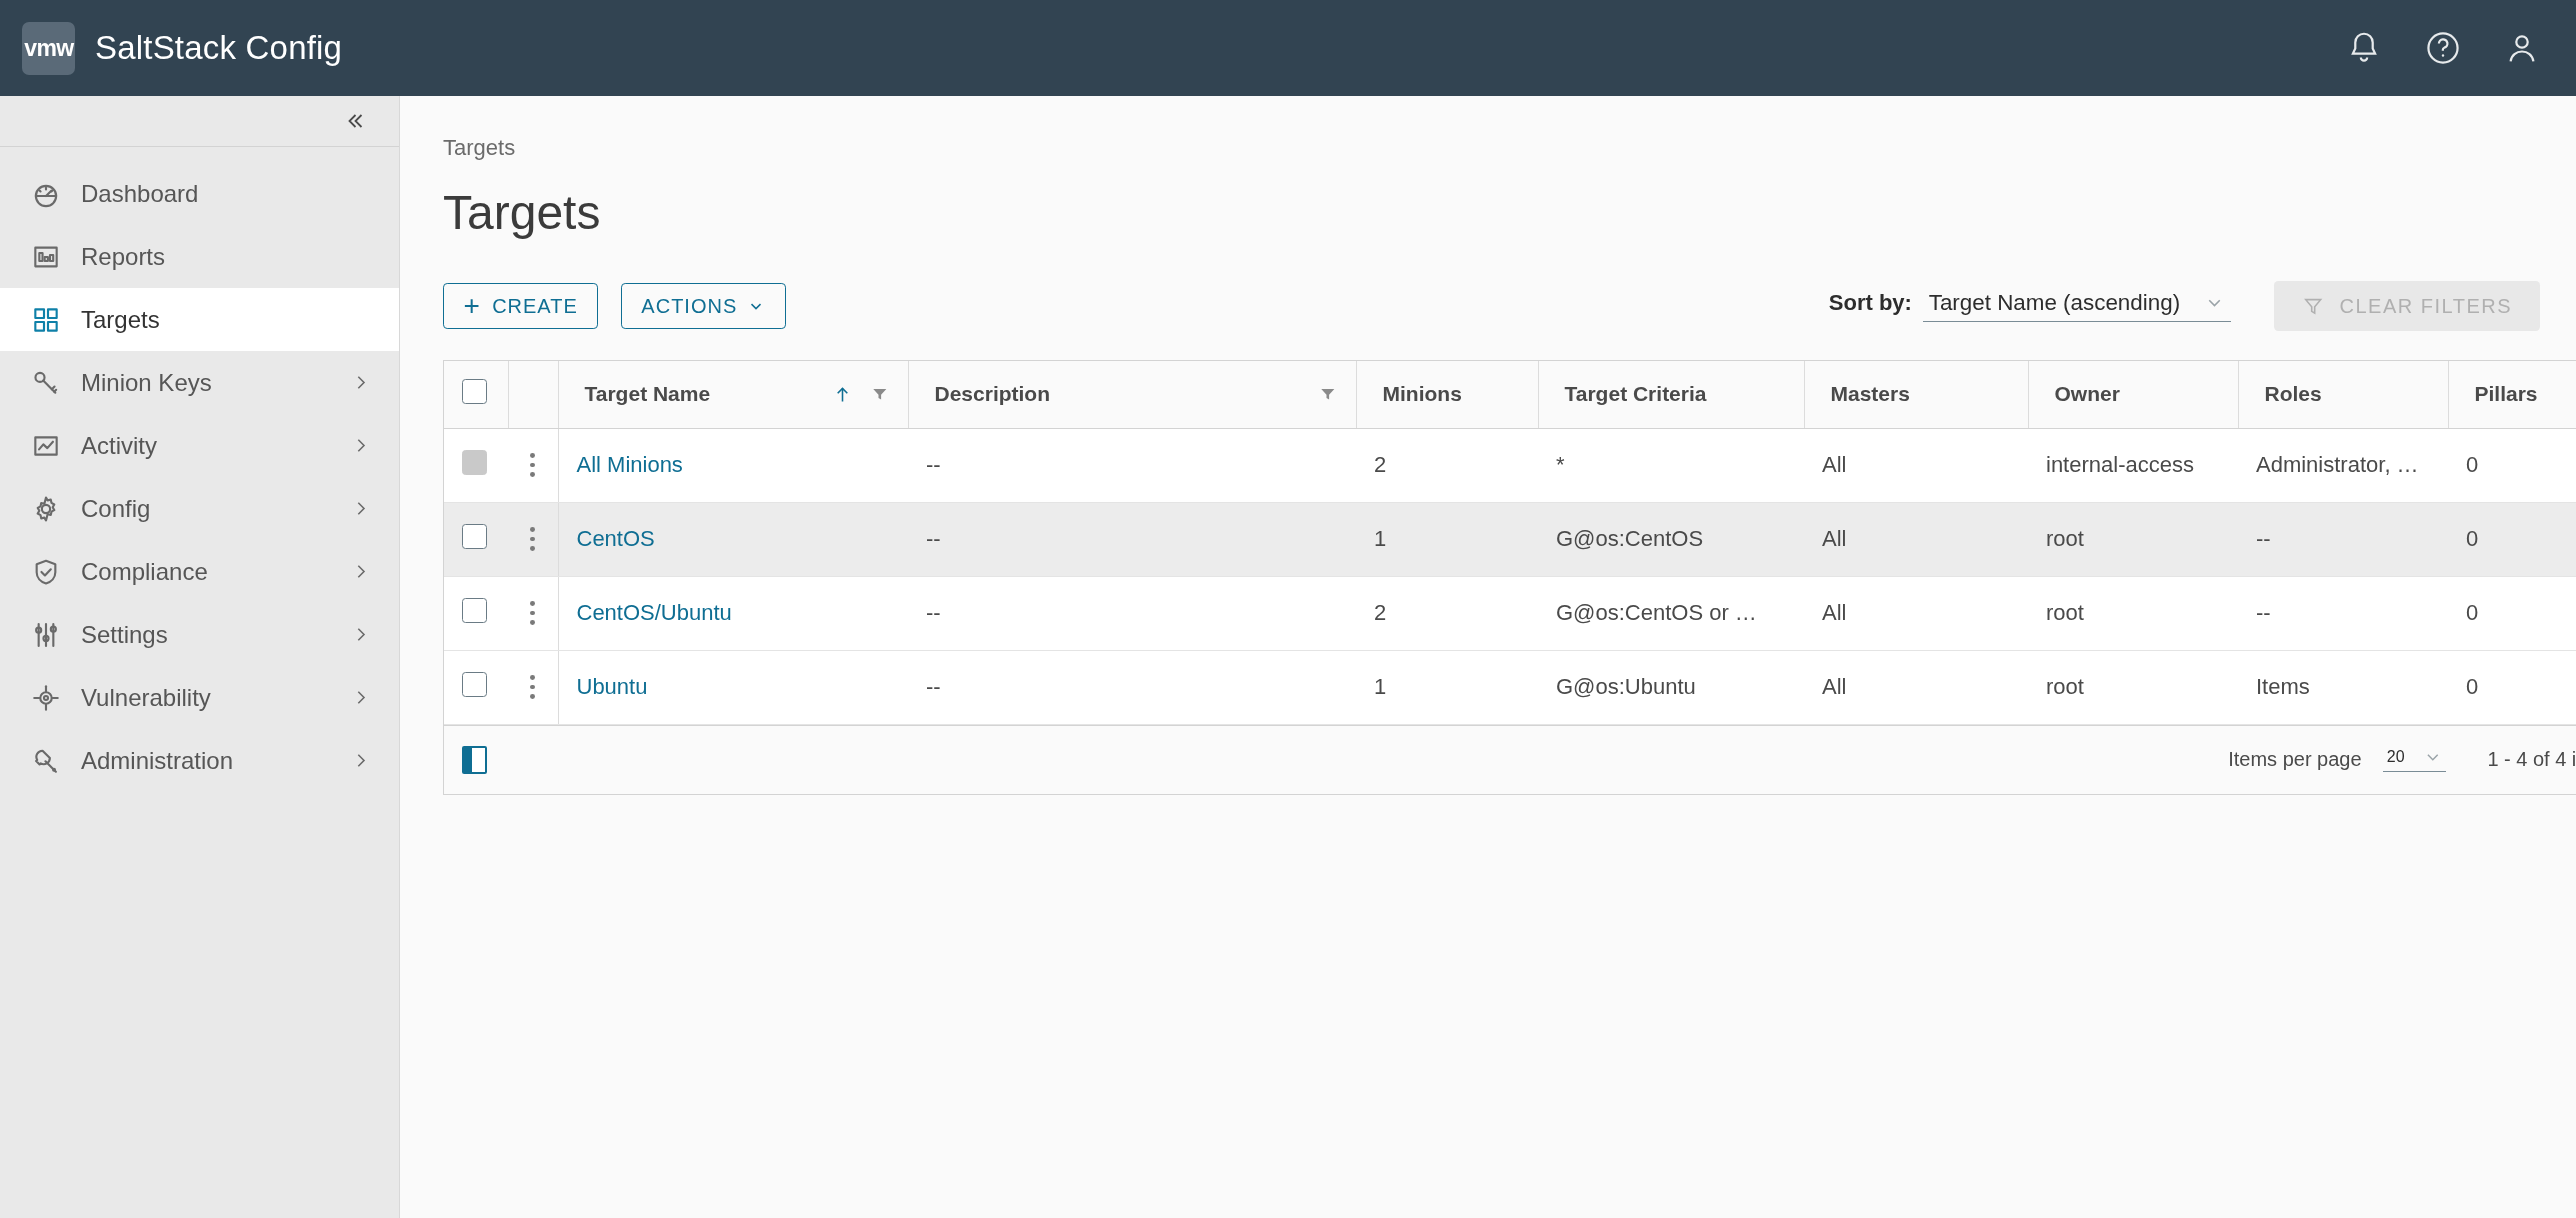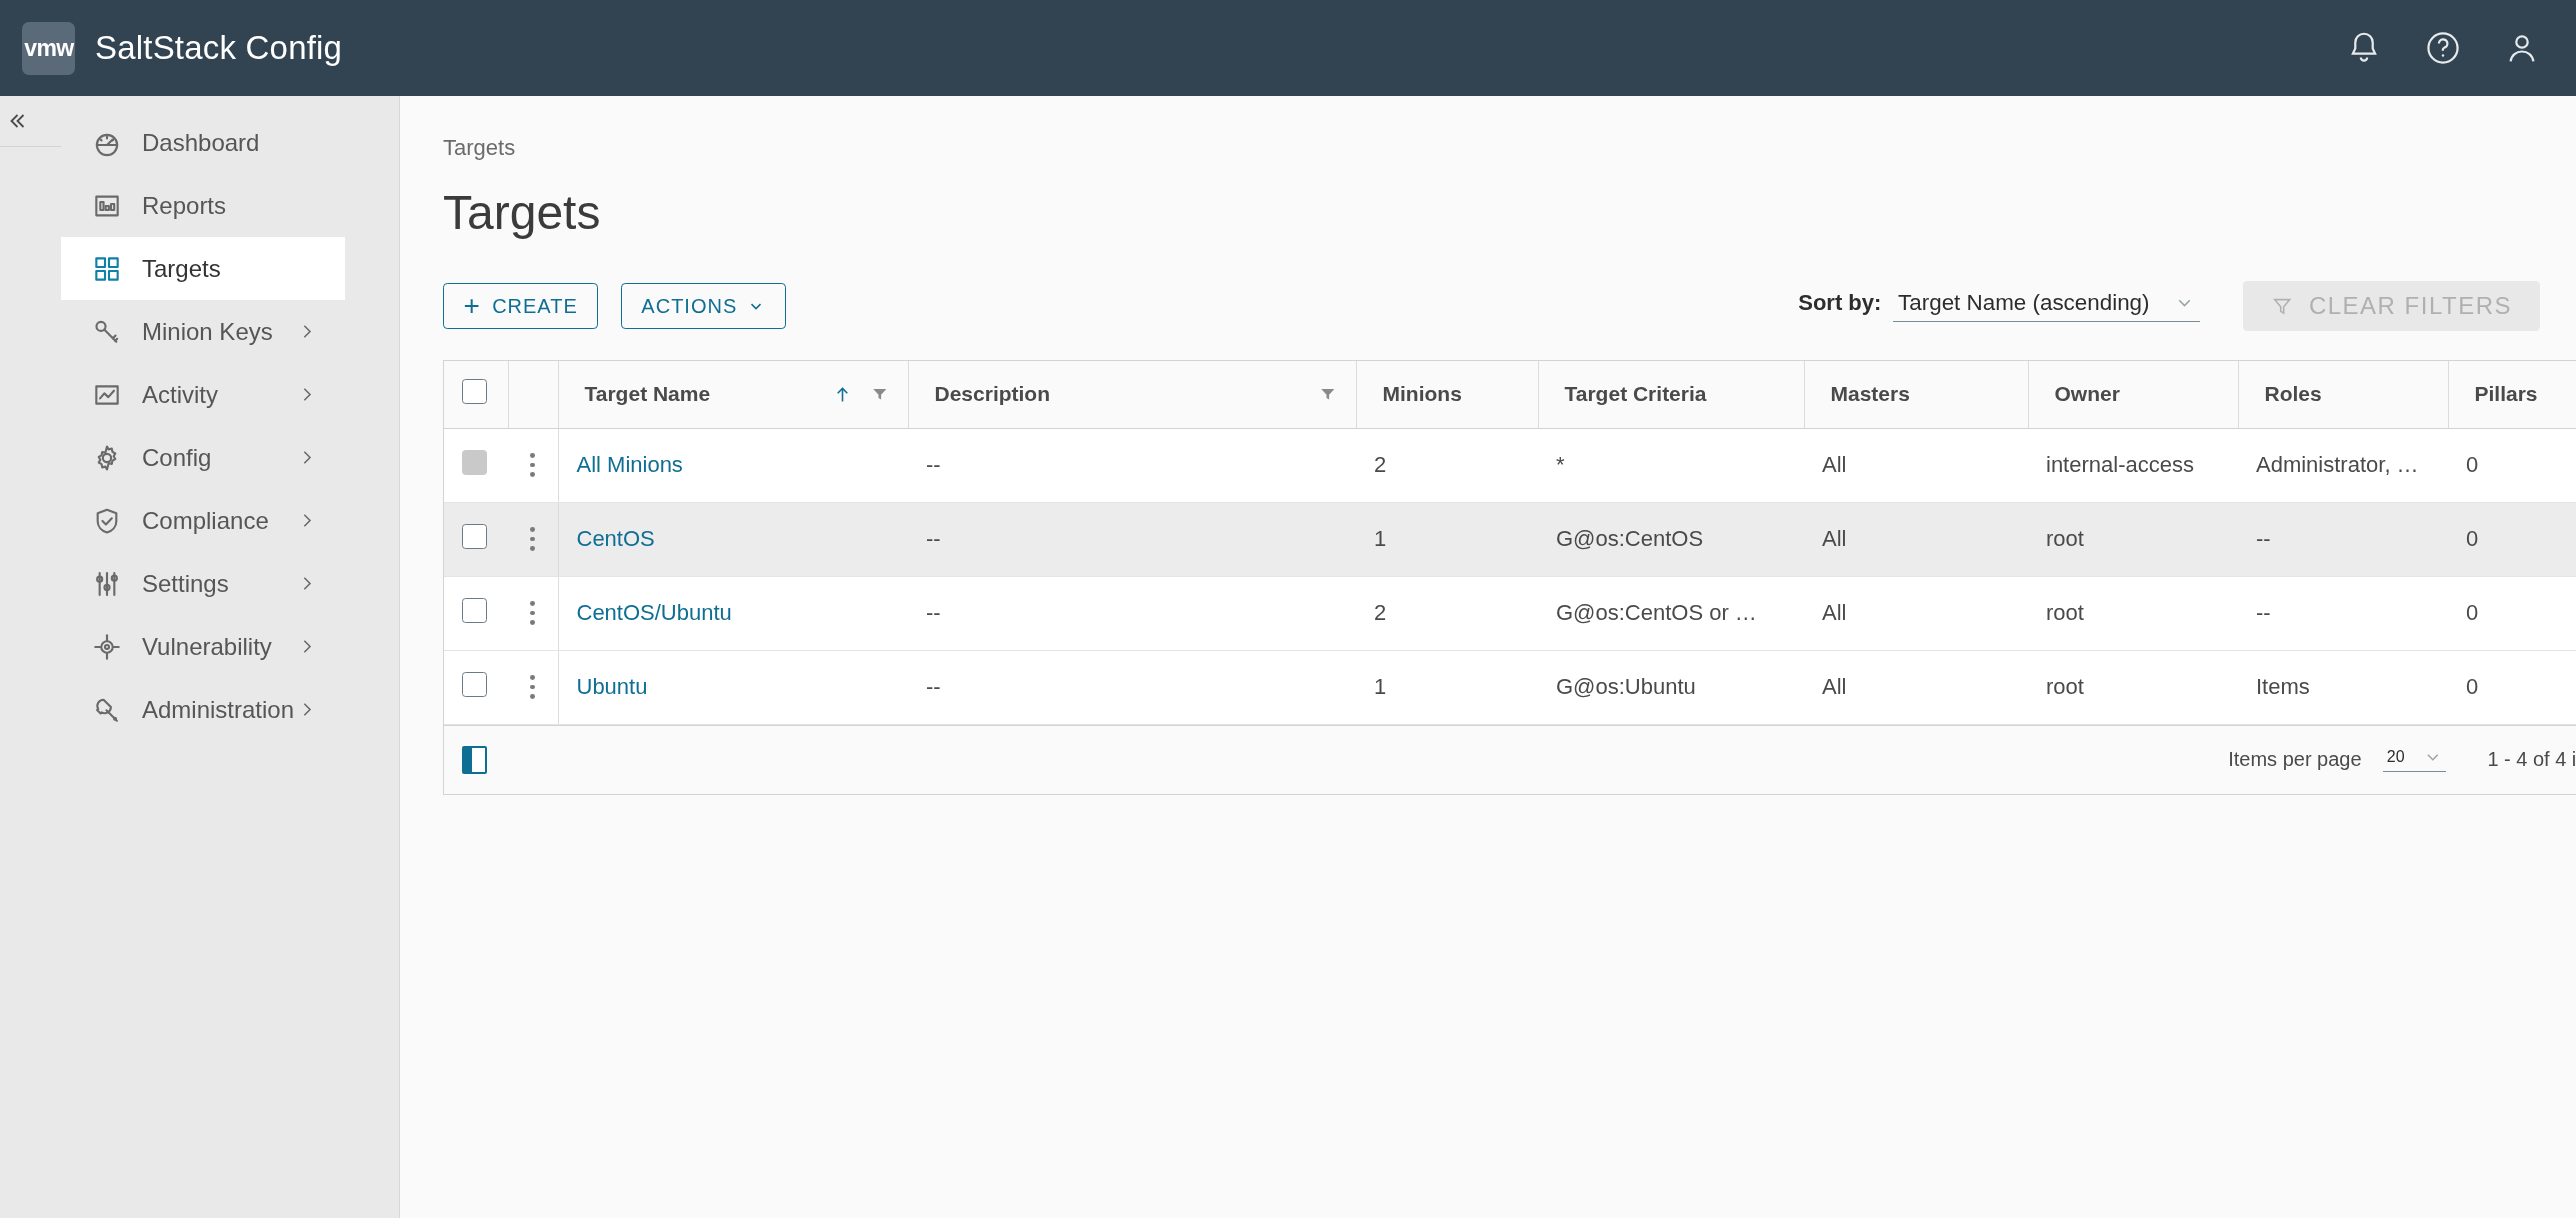--- a/index.html
+++ b/index.html
@@ -27,21 +27,21 @@
   .header-icons { display: flex; align-items: center; gap: 41px; padding-right: 7px; }
   .hicon { width: 38px; height: 38px; color: #e7eaec; display: flex; align-items: center; justify-content: center; cursor: pointer; }
   .hicon svg { width: 100%; height: 100%; }
 
   
   .body-row { flex: 1; display: flex; min-height: 0; }
 
   
   .sidebar {
     width: 400px; flex: 0 0 400px; background: #e9e9e9;
-    border-right: 0.7px solid #d8d8d8; display: flex; flex-direction: row;
+    border-right: 0.7px solid #d8d8d8; display: flex; flex-direction: column;
   }
   .collapse-row {
     height: 51px; display: flex; align-items: center; justify-content: flex-end;
     padding-right: 29px; border-bottom: 0.7px solid #d3d3d3;
   }
   .collapse-btn { width: 32px; height: 32px; display: flex; align-items: center; justify-content: center; cursor: pointer; color: #4a4a4a; }
   .nav { padding-top: 15.4px; }
   .nav-item {
     height: 63px; display: flex; align-items: center; padding: 0 26.6px 0 28px;
     color: #565656; font-size: 24px; cursor: pointer; position: relative;
@@ -75,21 +75,21 @@
   .sortby { display: flex; align-items: baseline; font-size: 22px; color: #3b3b3b; }
   .sortby-label { font-weight: bold; margin-right: 11.2px; color: #2d2d2d; }
   .sortby-select {
     display: flex; align-items: center; border-bottom: 1.4px solid #7a8c96;
     padding: 0 5.6px 5.6px 5.6px; min-width: 294px; justify-content: space-between; cursor: pointer;
   }
   .sortby-value { font-size: 22.4px; color: #2d2d2d; }
   .sortby-chev { color: #9aa3a8; margin-left: 24px; display: flex; }
   .clear-filters {
     margin-left: 43px; height: 50px; border-radius: 4.2px; background: #e8e8e8;
-    color: #b0b0b0; font-size: 24px; letter-spacing: 1.5px; border: none;
+    color: #b0b0b0; font-size: 20px; letter-spacing: 1.5px; border: none;
     display: inline-flex; align-items: center; padding: 16px 28px; cursor: default;
     font-family: inherit; white-space: nowrap;
   }
   .clear-filters .funnel { margin-right: 15.4px; display: flex; }
 
   
   .table-wrap { margin: 29px 0 0 43px; border: 0.7px solid #d3d3d3; background: #fff; width: 2169px; }
   table { border-collapse: collapse; width: 100%; table-layout: fixed; }
   thead th {
     height: 67px; background: #fafafa; border-bottom: 0.7px solid #d3d3d3;

